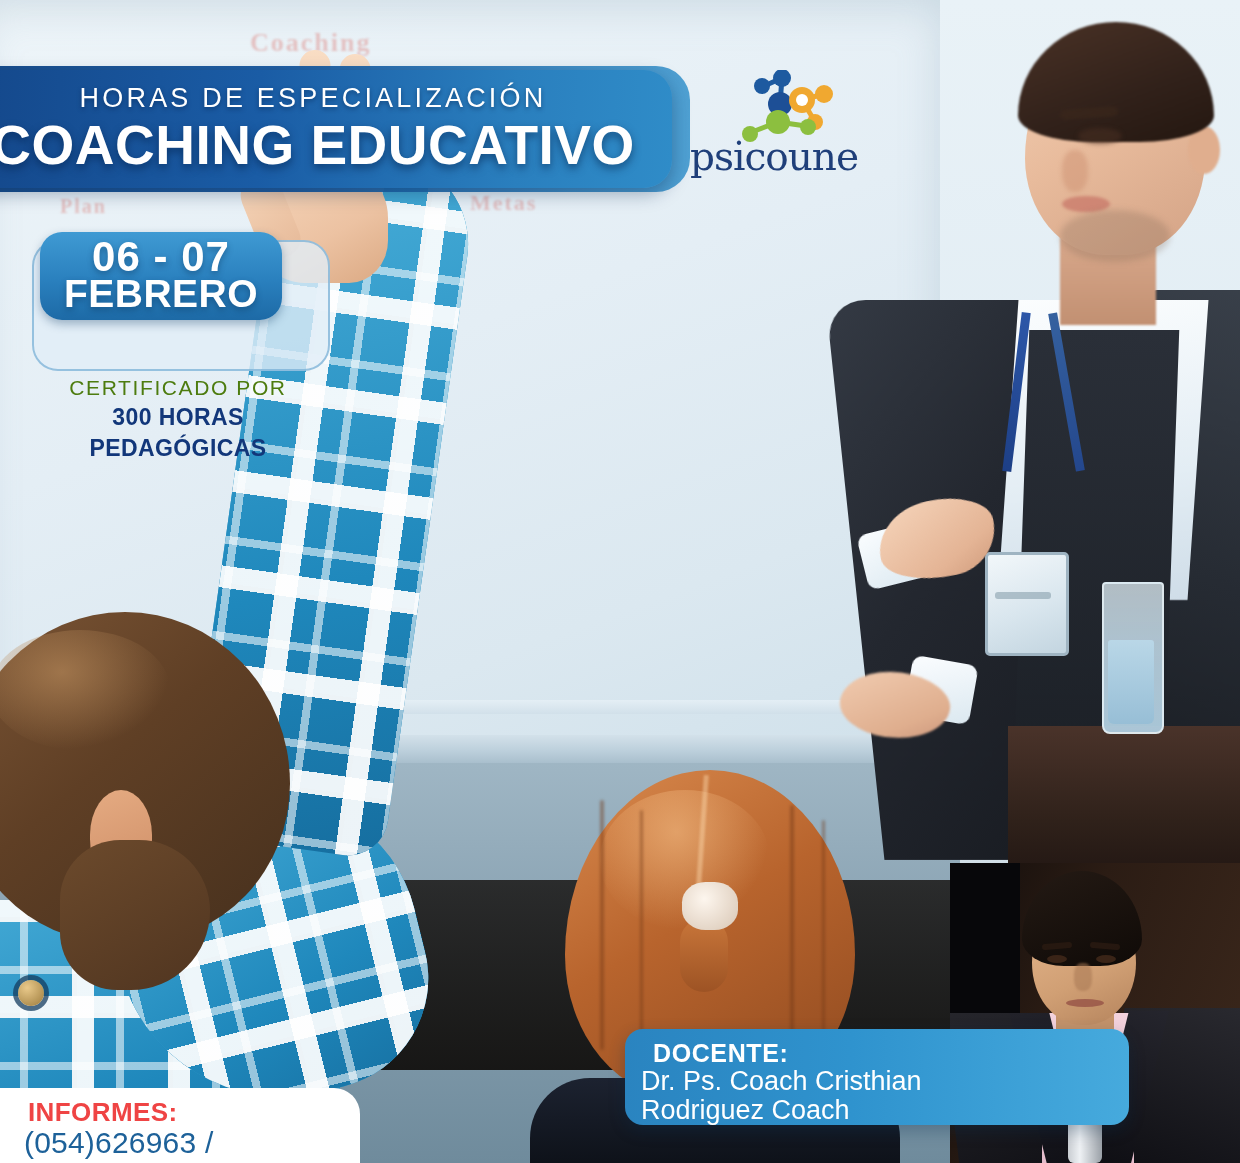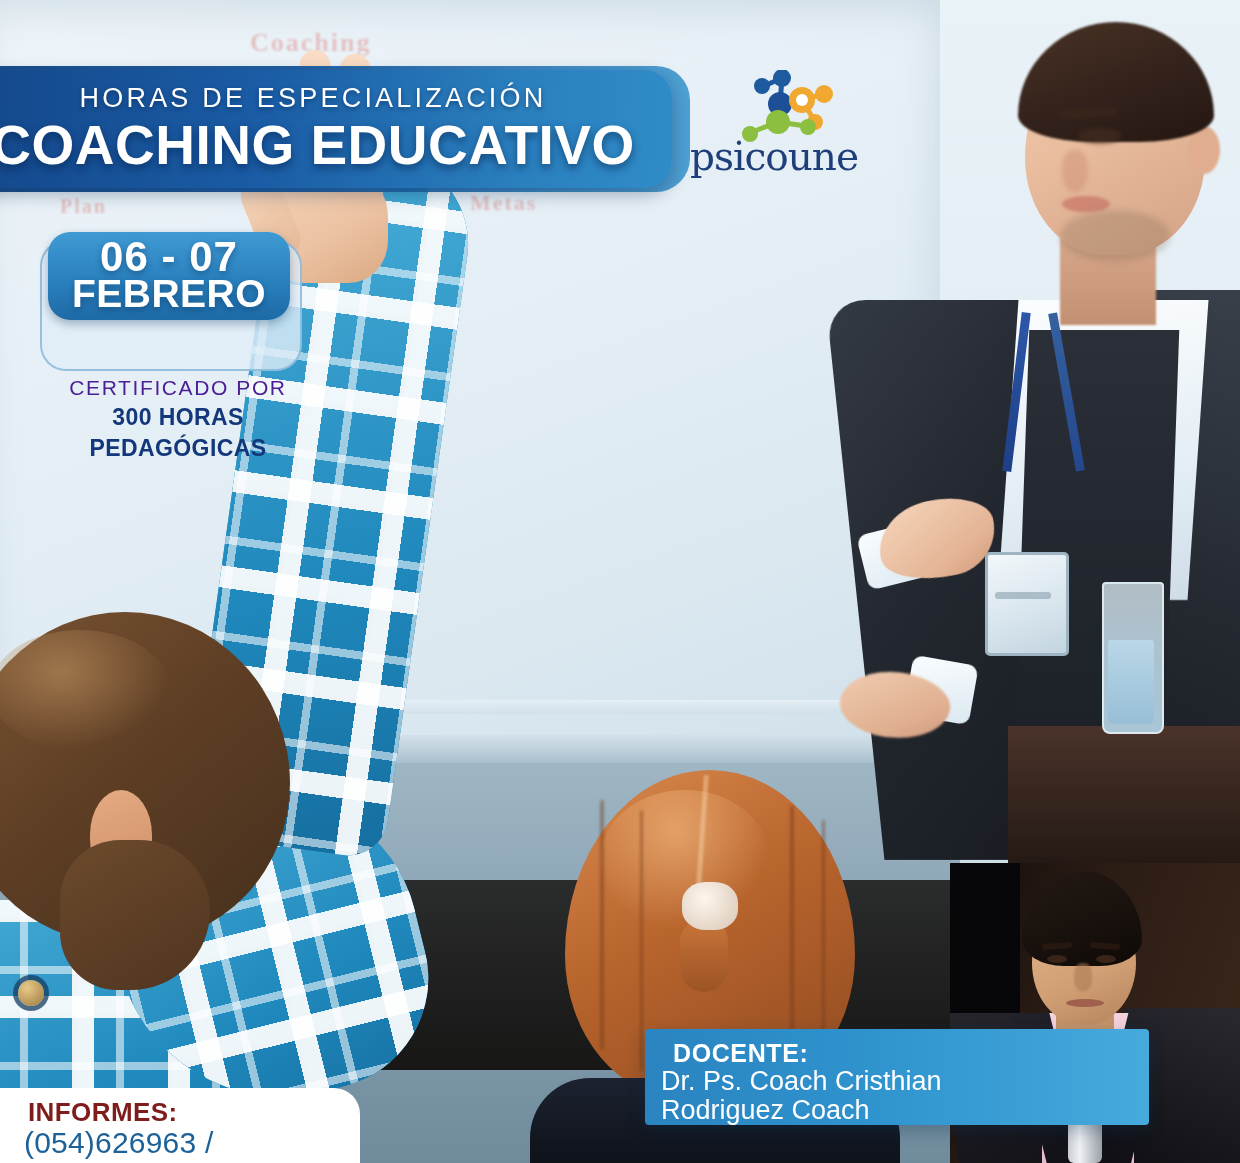--- a/index.html
+++ b/index.html
@@ -396,21 +396,21 @@
   .logo{
     position:absolute;left:684px;top:72px;width:180px;height:112px;
   }
   .logo svg{position:absolute;left:36px;top:-2px;}
   .logo-word{
     position:absolute;left:0;top:62px;width:180px;text-align:center;
     color:#1f3f7a;font-size:39px;font-weight:400;letter-spacing:-1px;
     font-family:"DejaVu Serif",serif;
   }
 
-  .datebox{position:absolute;left:40px;top:232px;width:258px;height:135px;}
+  .datebox{position:absolute;left:32px;top:232px;width:258px;height:135px;padding-left:36px;}
   .date-back{
     position:absolute;left:0;top:8px;width:100%;height:127px;border-radius:26px;
     background:rgba(225,238,247,.80);
     border:2px solid rgba(123,176,214,.75);
   }
   .date-front{
     position:absolute;left:8px;top:0;width:242px;height:88px;border-radius:22px;
     background:linear-gradient(180deg,#3f9ad3 0%,#2a80be 55%,#1d6aa6 100%);
     box-shadow:0 4px 10px rgba(16,60,100,.35);
   }
@@ -424,43 +424,42 @@
     font-size:39px;font-weight:700;letter-spacing:.5px;
     text-shadow:0 3px 6px rgba(10,50,90,.45);line-height:1.05;
   }
   .date-time{
     position:absolute;left:0;right:0;top:96px;text-align:center;
     color:#1d6fa8;font-size:26px;font-weight:700;
   }
   .cert{
     position:absolute;left:28px;top:374px;width:300px;text-align:center;
   }
-  .cert .c1{color:#4c1d95;font-size:21px;letter-spacing:1.6px;line-height:1.35;}
+  .cert .c1{color:#4d7c0f;font-size:21px;letter-spacing:1.6px;line-height:1.35;}
   .cert .c2{color:#12377a;font-size:23px;font-weight:700;letter-spacing:.4px;line-height:1.35;}
 
   .docente{
     position:absolute;left:625px;bottom:38px;width:504px;height:96px;
-    border-radius:4px;
+    border-radius:18px;
     background:linear-gradient(90deg,#2a84c0 0%,#2f93ce 45%,#46aadd 100%);
     box-shadow:0 6px 16px rgba(10,45,80,.3);
-    margin-left:20px;
   }
   .docente .lbl{
     position:absolute;left:28px;top:10px;color:#fff;font-size:25px;font-weight:700;letter-spacing:.6px;
   }
   .docente .nm{
     position:absolute;left:16px;top:38px;color:#fff;font-size:27px;font-weight:400;line-height:1.08;
   }
 
   .informes{
     position:absolute;left:-40px;bottom:0;width:400px;height:75px;
     background:#fff;border-radius:0 26px 0 0;
   }
   .informes .i1{
-    position:absolute;left:68px;top:9px;color:#7f1d1d;font-size:26px;font-weight:700;letter-spacing:.4px;
+    position:absolute;left:68px;top:9px;color:#ef4444;font-size:26px;font-weight:700;letter-spacing:.4px;
   }
   .informes .i2{
     position:absolute;left:64px;top:38px;color:#1d6199;font-size:30px;font-weight:400;letter-spacing:.2px;
   }
 </style>
 </head>
 <body>
 
 <div class="poster">
 

